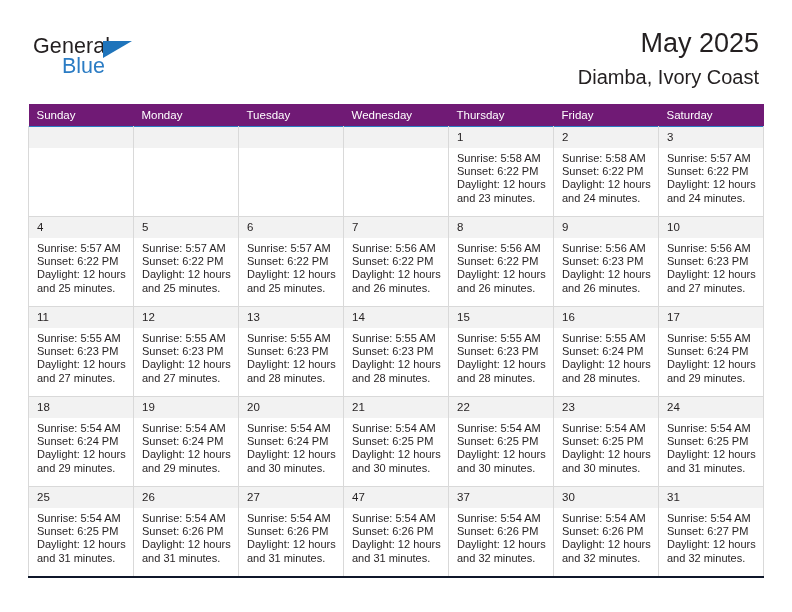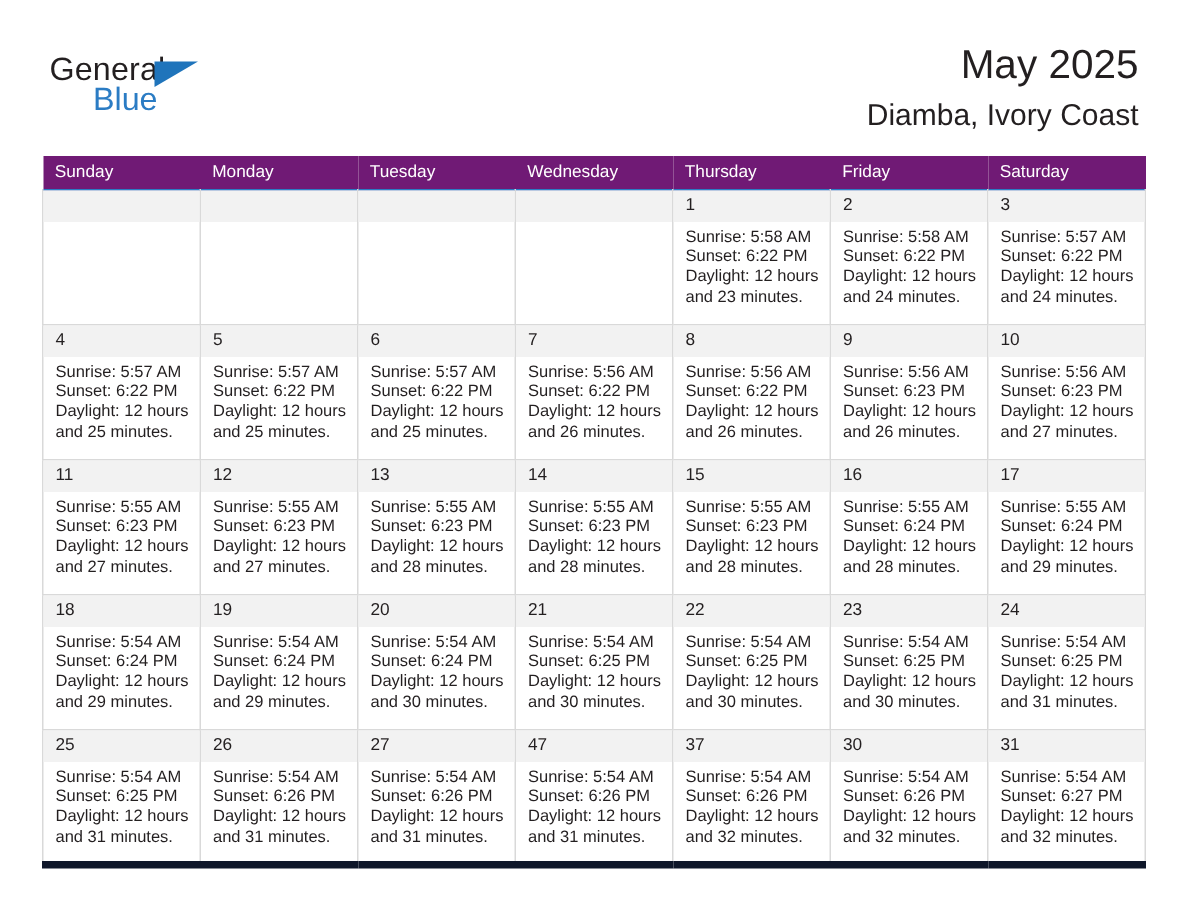--- a/index.html
+++ b/index.html
@@ -110,21 +110,21 @@
   }
   table.cal td {
     vertical-align: top;
     padding: 0;
     border-left: 1px solid #d9d9d9;
     border-right: 1px solid #d9d9d9;
     border-top: 1px solid #2b7cc4;
     border-bottom: 1px solid #d9d9d9;
     height: 90px;
   }
-  tr.week:last-child td { border-bottom: 5px solid #0f172a; }
+  tr.week:last-child td { border-bottom: 2px solid #0f172a; }
 
   .cell {
     height: 100%;
     display: flex;
     flex-direction: column;
   }
   .daynum {
     font-size: 11.5px;
     color: #231f20;
     padding: 4px 0 4px 8px;

